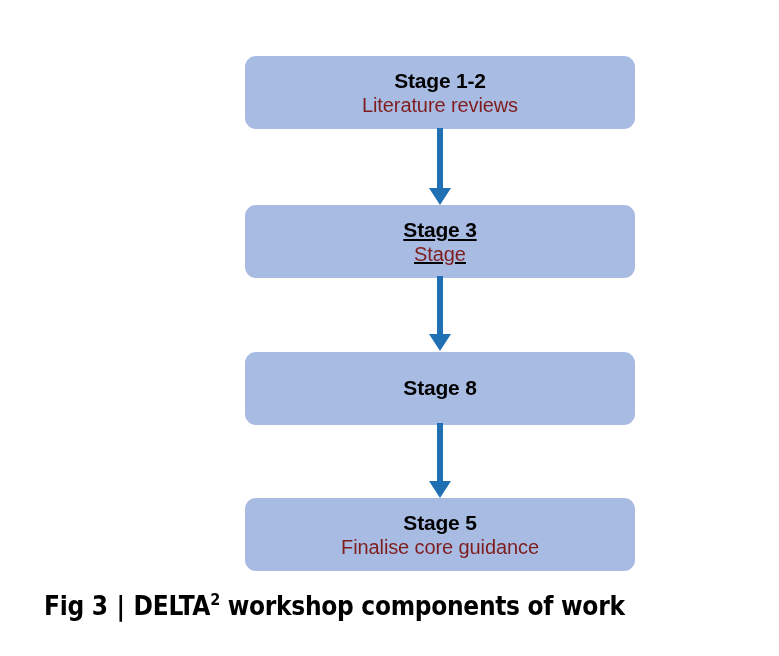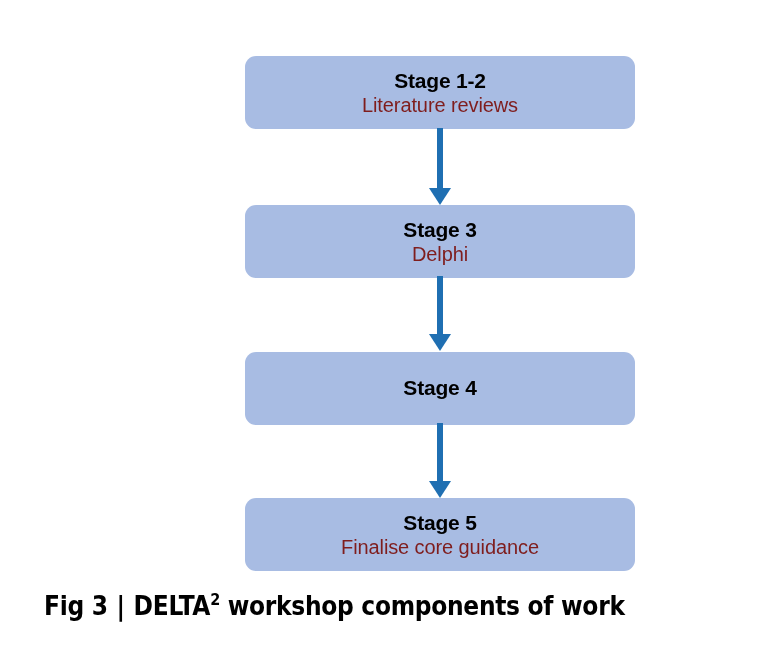--- a/index.html
+++ b/index.html
@@ -61,21 +61,21 @@
 
   .node .node-sub {
     font-size: 20px;
     font-weight: normal;
     letter-spacing: -0.1px;
     color: #7f1d1d;
     white-space: nowrap;
   }
 
   #node-0 { top: 56px; }
-  #node-1 { top: 205px; }
+  #node-1 { top: 205px; text-decoration: underline; }
   #node-2 { top: 352px; }
   #node-3 { top: 498px; }
 
   
   .connector {
     position: absolute;
     left: 416px;
     width: 32px;
     height: 82px;
   }
@@ -128,32 +128,32 @@
 
     <div class="connector" id="connector-0">
       <svg viewBox="0 0 32 82" xmlns="http://www.w3.org/2000/svg" aria-hidden="true">
         <rect x="13" y="0" width="6" height="62" fill="#1f6fb2"></rect>
         <polygon points="5,60 27,60 16,77" fill="#1f6fb2"></polygon>
       </svg>
     </div>
 
     <div class="node" id="node-1">
       <div class="node-title">Stage 3</div>
-      <div class="node-sub">Delphi</div>
+      <div class="node-sub">Stage</div>
     </div>
 
     <div class="connector" id="connector-1">
       <svg viewBox="0 0 32 82" xmlns="http://www.w3.org/2000/svg" aria-hidden="true">
         <rect x="13" y="0" width="6" height="60" fill="#1f6fb2"></rect>
         <polygon points="5,58 27,58 16,75" fill="#1f6fb2"></polygon>
       </svg>
     </div>
 
     <div class="node" id="node-2">
-      <div class="node-title">Stage 4</div>
+      <div class="node-title">Stage 8</div>
     </div>
 
     <div class="connector" id="connector-2">
       <svg viewBox="0 0 32 82" xmlns="http://www.w3.org/2000/svg" aria-hidden="true">
         <rect x="13" y="0" width="6" height="60" fill="#1f6fb2"></rect>
         <polygon points="5,58 27,58 16,75" fill="#1f6fb2"></polygon>
       </svg>
     </div>
 
     <div class="node" id="node-3">

